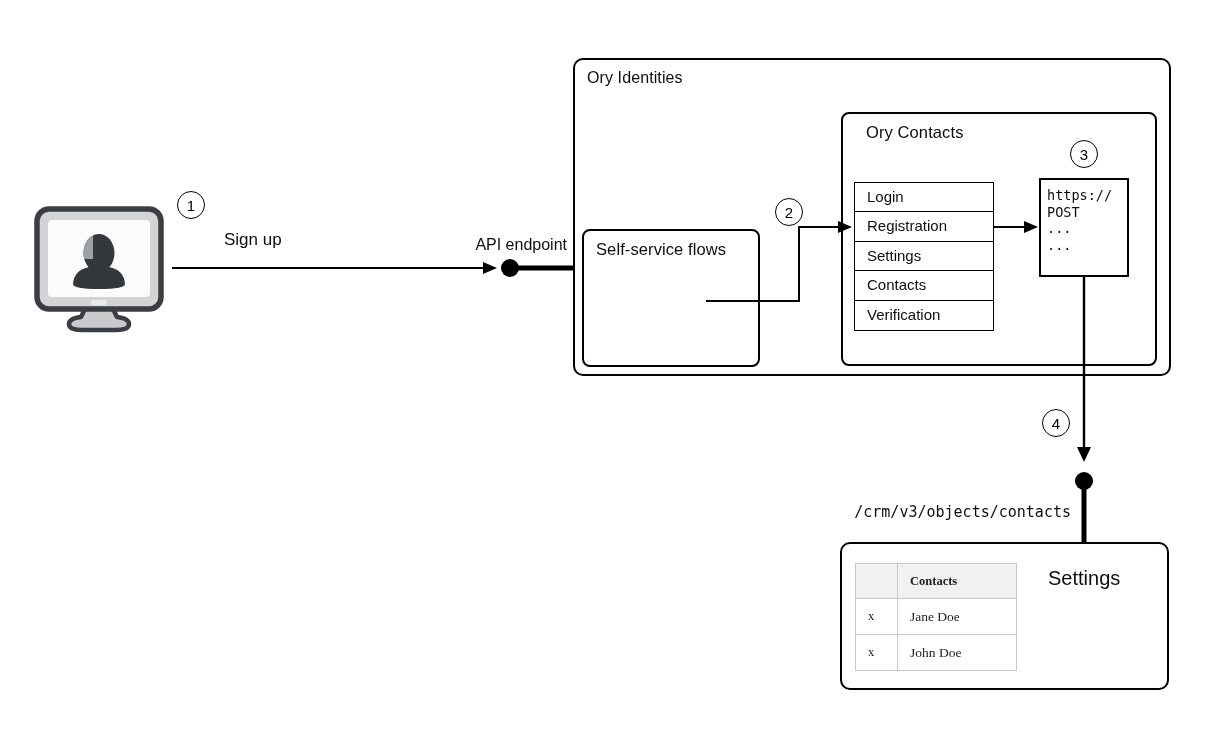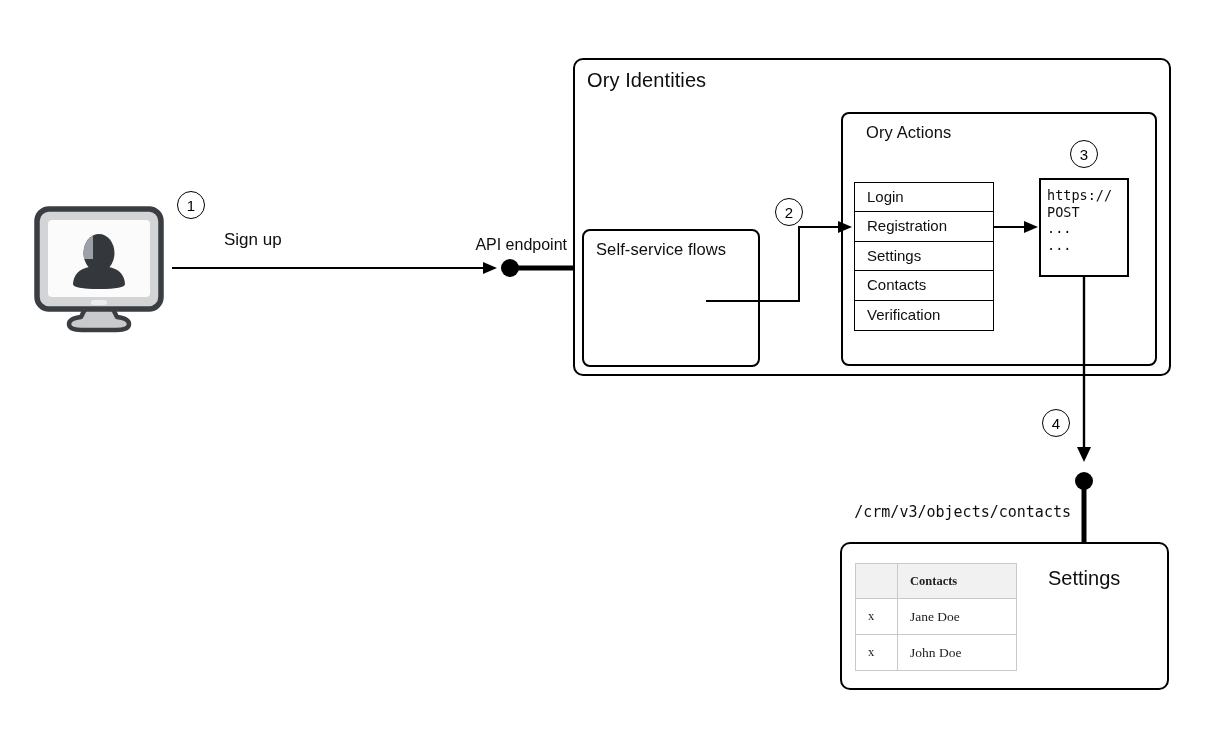--- a/index.html
+++ b/index.html
@@ -3,21 +3,21 @@
 <meta charset="utf-8">
 <style>
   * { margin:0; padding:0; box-sizing:border-box; }
   html,body { background:#ffffff; }
   body { font-family:"Liberation Sans", sans-serif; color:#101214; }
   .canvas { position:relative; width:1212px; height:730px; background:#ffffff; overflow:hidden; }
 
   .abs { position:absolute; }
 
   .box { position:absolute; border:2px solid #000; border-radius:10px; background:transparent; }
-  .box-label { position:absolute; font-size:20px; letter-spacing:.1px; color:#0c0e10; white-space:nowrap; }
+  .box-label { position:absolute; font-size:16px; letter-spacing:.1px; color:#0c0e10; white-space:nowrap; }
 
   .step-circle {
     position:absolute; width:28px; height:28px; border:1.6px solid #000; border-radius:50%;
     background:#fff; display:flex; align-items:center; justify-content:center;
     font-size:15px; color:#000; z-index:6;
   }
 
   .plain-label { position:absolute; font-size:17px; color:#0c0e10; white-space:nowrap; z-index:5; }
 
   .flow-list { position:absolute; left:854px; top:182px; width:140px; z-index:4; }
@@ -79,21 +79,21 @@
   <div class="plain-label" style="left:204px; top:230px;margin-left:20px;">Sign up</div>
   <div class="plain-label" style="left:417px; top:236px; width:150px; text-align:right; font-size:16px;">API endpoint</div>
 
   <div class="box" style="left:573px; top:58px; width:598px; height:318px; z-index:1;"></div>
   <div class="box-label" style="left:587px; top:69px;">Ory Identities</div>
 
   <div class="box" style="left:582px; top:229px; width:178px; height:138px; border-radius:8px; z-index:2;"></div>
   <div class="box-label" style="left:596px; top:240px; font-size:16.5px;">Self-service flows</div>
 
   <div class="box" style="left:841px; top:112px; width:316px; height:254px; border-radius:8px; z-index:2;"></div>
-  <div class="box-label" style="left:866px; top:123px; font-size:16.5px;">Ory Actions</div>
+  <div class="box-label" style="left:866px; top:123px; font-size:16.5px;">Ory Contacts</div>
 
   <div class="flow-list">
     <div class="flow-row">Login</div>
     <div class="flow-row">Registration</div>
     <div class="flow-row">Settings</div>
     <div class="flow-row">Contacts</div>
     <div class="flow-row">Verification</div>
   </div>
 
   <div class="code-box">

